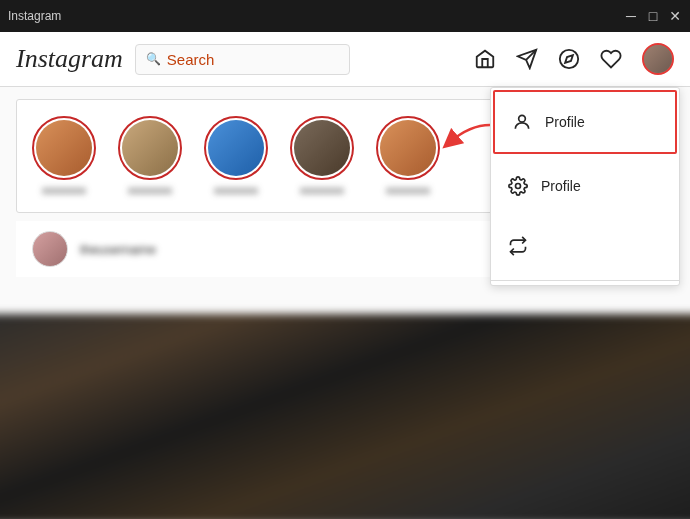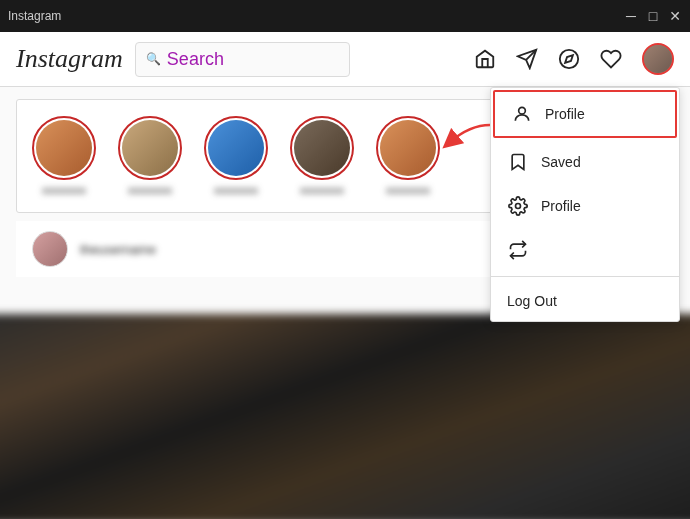--- a/index.html
+++ b/index.html
@@ -70,22 +70,22 @@
       padding: 6px 10px;
       width: 215px;
       margin-right: auto;
     }
     .search-icon-inline {
       color: #8e8e8e;
       font-size: 12px;
       margin-right: 6px;
     }
     .search-input-text {
-      font-size: 18px;
-      color: #a21caf;
+      font-size: 15px;
+      color: #c2410c;
     }
     .nav-icons {
       display: flex;
       align-items: center;
       gap: 20px;
     }
     .nav-icon {
       font-size: 22px;
       color: #262626;
       cursor: pointer;
@@ -119,21 +119,21 @@
       background: #fff;
       border: 1px solid #dbdbdb;
       border-radius: 3px;
       box-shadow: 0 2px 10px rgba(0,0,0,0.15);
       min-width: 190px;
       z-index: 100;
     }
     .dropdown-item {
       display: flex;
       align-items: center;
-      padding: 12px 16px;
+      padding: 20px 16px;
       font-size: 14px;
       color: #262626;
       cursor: pointer;
       gap: 12px;
     }
     .dropdown-item.highlighted {
       border: 2px solid #e53935;
       margin: 2px;
       border-radius: 2px;
     }
@@ -316,28 +316,20 @@
     <div class="dropdown-item highlighted">
       <span class="dropdown-icon">
         <svg width="20" height="20" viewBox="0 0 24 24" fill="none" stroke="#262626" stroke-width="2">
           <circle cx="12" cy="8" r="4"></circle>
           <path d="M4 20c0-4 3.58-7 8-7s8 3 8 7"></path>
         </svg>
       </span>
       <span class="dropdown-label">Profile</span>
     </div>
 
-    <div class="dropdown-item">
-      <span class="dropdown-icon">
-        <svg width="20" height="20" viewBox="0 0 24 24" fill="none" stroke="#262626" stroke-width="2">
-          <path d="M19 21l-7-5-7 5V5a2 2 0 012-2h10a2 2 0 012 2z"></path>
-        </svg>
-      </span>
-      <span class="dropdown-label">Saved</span>
-    </div>
 
     <div class="dropdown-item">
       <span class="dropdown-icon">
         <svg width="20" height="20" viewBox="0 0 24 24" fill="none" stroke="#262626" stroke-width="2">
           <circle cx="12" cy="12" r="3"></circle>
           <path d="M19.4 15a1.65 1.65 0 00.33 1.82l.06.06a2 2 0 010 2.83 2 2 0 01-2.83 0l-.06-.06a1.65 1.65 0 00-1.82-.33 1.65 1.65 0 00-1 1.51V21a2 2 0 01-4 0v-.09A1.65 1.65 0 009 19.4a1.65 1.65 0 00-1.82.33l-.06.06a2 2 0 01-2.83-2.83l.06-.06A1.65 1.65 0 004.68 15a1.65 1.65 0 00-1.51-1H3a2 2 0 010-4h.09A1.65 1.65 0 004.6 9a1.65 1.65 0 00-.33-1.82l-.06-.06a2 2 0 012.83-2.83l.06.06A1.65 1.65 0 009 4.68a1.65 1.65 0 001-1.51V3a2 2 0 014 0v.09a1.65 1.65 0 001 1.51 1.65 1.65 0 001.82-.33l.06-.06a2 2 0 012.83 2.83l-.06.06A1.65 1.65 0 0019.4 9a1.65 1.65 0 001.51 1H21a2 2 0 010 4h-.09a1.65 1.65 0 00-1.51 1z"></path>
         </svg>
       </span>
       <span class="dropdown-label">Profile</span>
     </div>
@@ -348,23 +340,20 @@
           <path d="M17 1l4 4-4 4"></path>
           <path d="M3 11V9a4 4 0 014-4h14"></path>
           <path d="M7 23l-4-4 4-4"></path>
           <path d="M21 13v2a4 4 0 01-4 4H3"></path>
         </svg>
       </span>
     </div>
 
     <div class="dropdown-divider"></div>
 
-    <div class="dropdown-item">
-      <span class="dropdown-label">Log Out</span>
-    </div>
   </div>
 
   <div class="arrow-annotation">
     <svg width="90" height="40" viewBox="0 0 90 40">
       <defs>
         <marker id="arrowhead" markerWidth="8" markerHeight="8" refX="4" refY="4" orient="auto">
           <path d="M0,0 L8,4 L0,8 Z" fill="#e53935"></path>
         </marker>
       </defs>
       <path d="M80,5 Q60,5 40,22" stroke="#e53935" stroke-width="2.5" fill="none" marker-end="url(#arrowhead)"></path>

